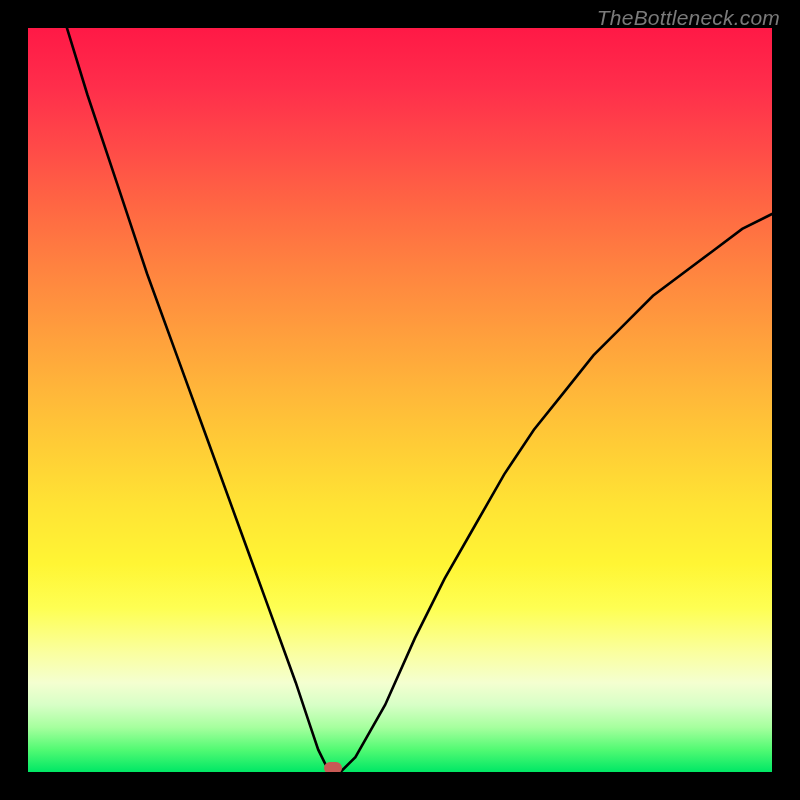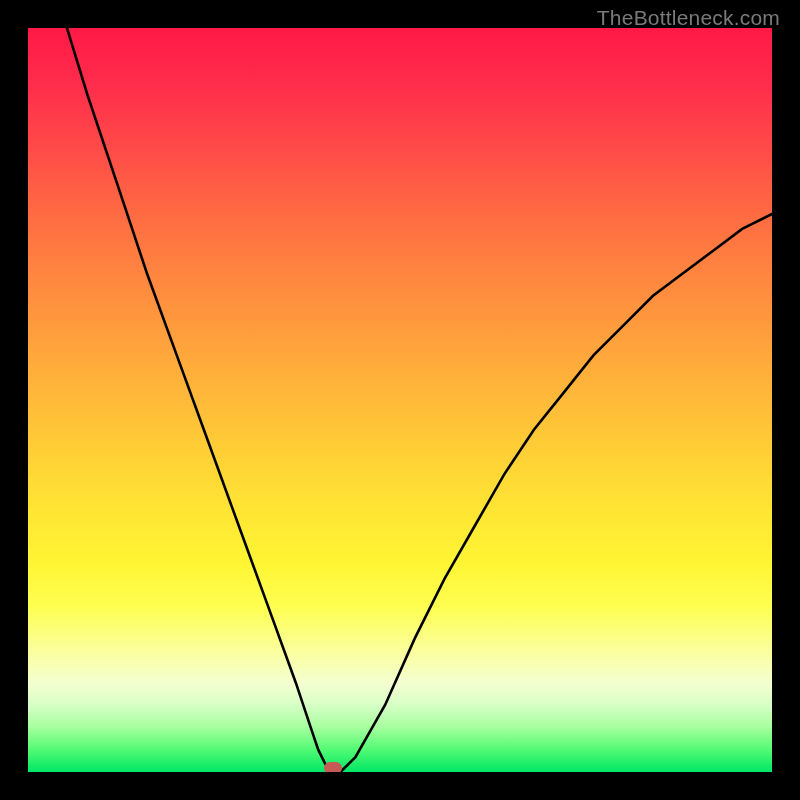--- a/index.html
+++ b/index.html
@@ -1,17 +1,17 @@
 <!DOCTYPE html>
 <html><head>
 <meta charset="utf-8">
 <style>
   * { margin: 0; padding: 0; box-sizing: border-box; }
   body { width: 800px; height: 800px; background: #000; position: relative; font-family: Arial, sans-serif; overflow: hidden; }
-  .watermark { position: absolute; top: 6px; right: 20px; color: #7a7a7a; font-size: 21px; font-weight: 500; letter-spacing: 0.2px; z-index: 10; }
+  .watermark { position: absolute; top: 6px; right: 20px; color: #7a7a7a; font-size: 21px; font-weight: 500; letter-spacing: 0.2px; z-index: 10; font-style: italic; }
   .outer-frame { position: absolute; left: 0; top: 0; width: 800px; height: 800px; background: #000; }
   .plot-area { position: absolute; left: 28px; top: 28px; width: 744px; height: 744px; overflow: hidden; }
   .gradient { position: absolute; left: 0; top: 0; width: 100%; height: 100%;
     background: linear-gradient(to bottom,
       #ff1946 0%,
       #ff2e4b 8%,
       #ff4a48 16%,
       #ff6743 24%,
       #ff8240 32%,
       #ff9b3d 40%,

